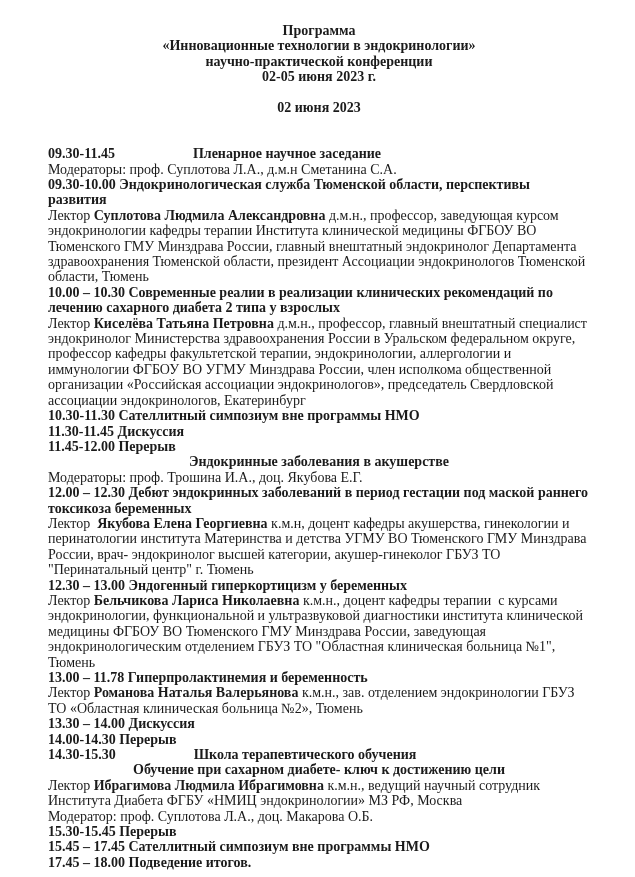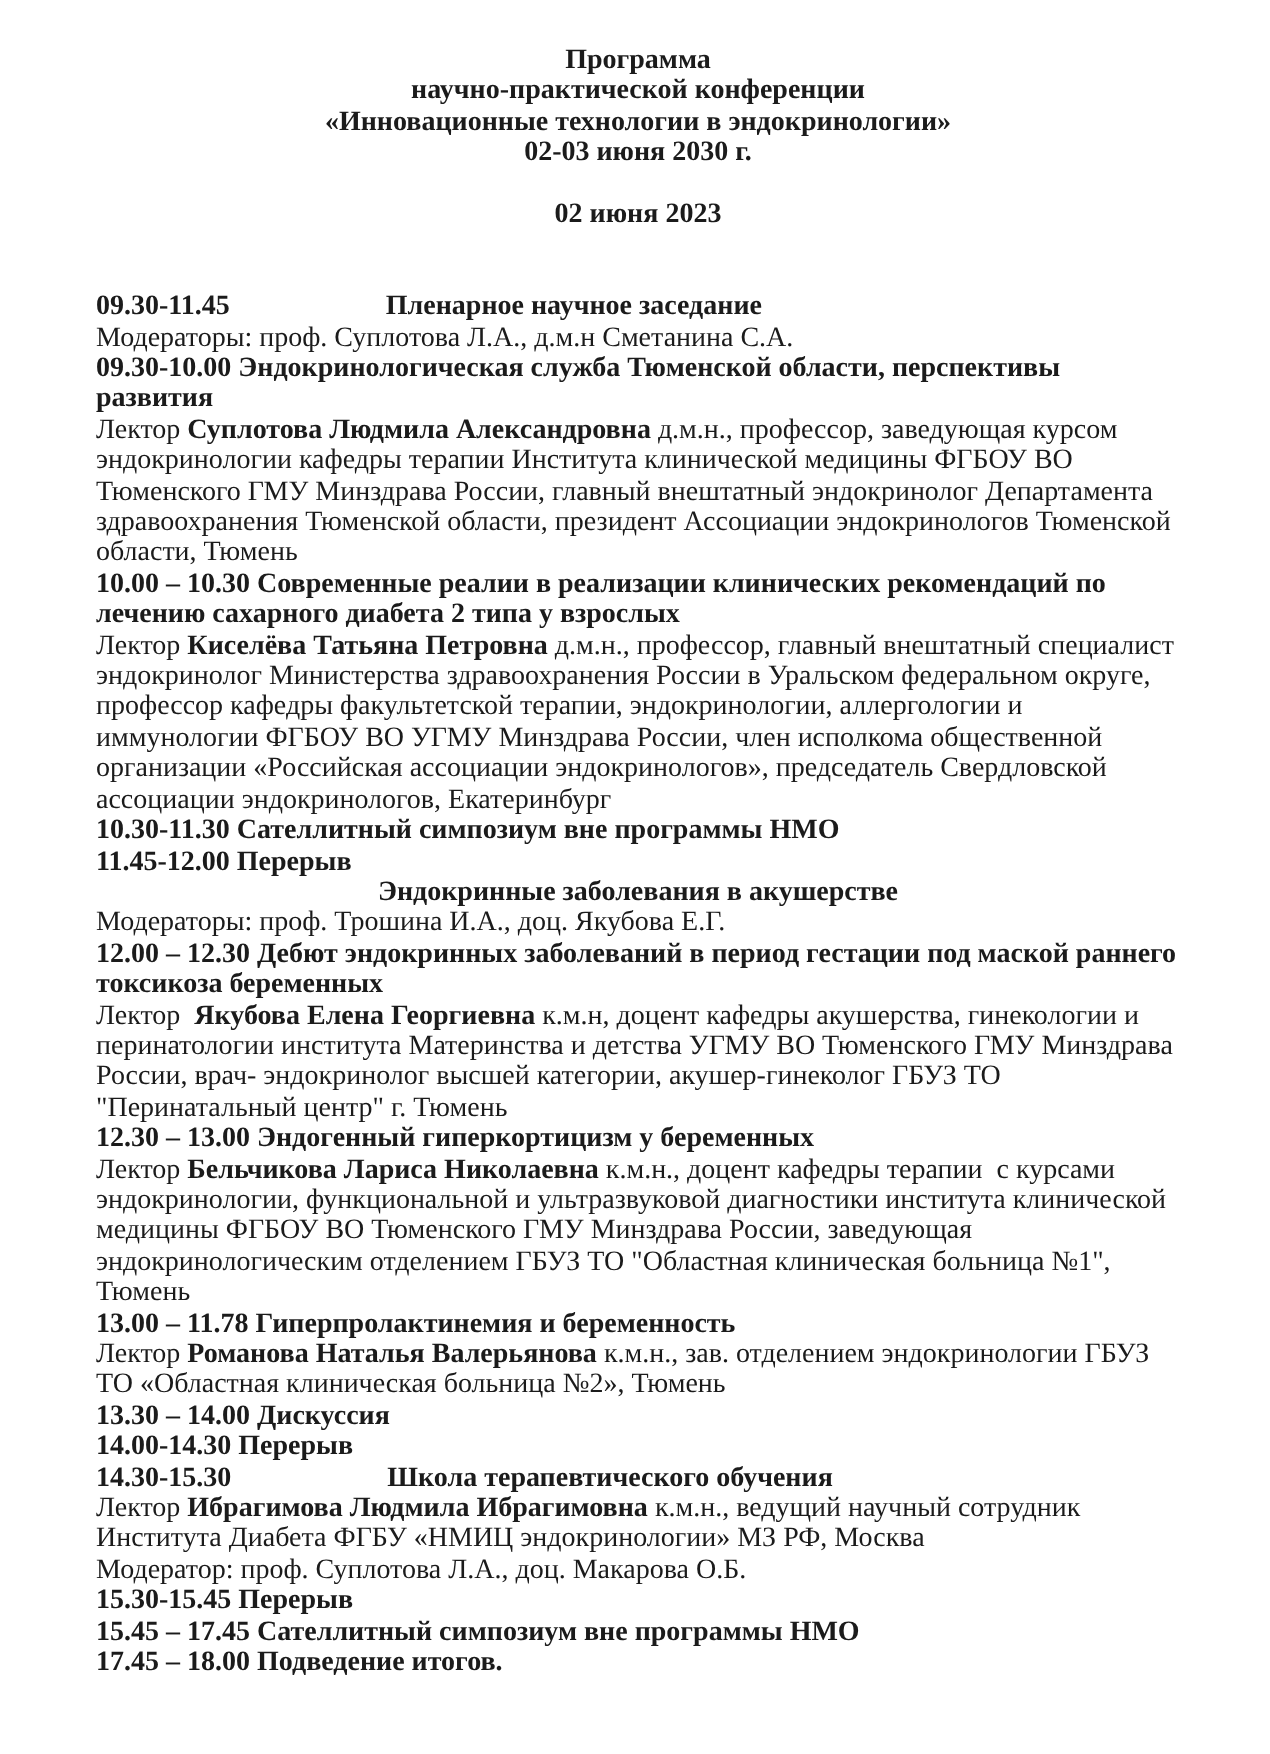--- a/index.html
+++ b/index.html
@@ -39,45 +39,47 @@
     width: 78px;
     height: 1px;
   }
 </style>
 </head>
 <body>
 
 <div class="page">
   <div class="doc">
       <div class="line center"><span class="b">Программа</span></div>
+      <div class="line center"><span class="b">«Инновационные технологии в эндокринологии»</span></div>
       <div class="line center"><span class="b">научно-практической конференции</span></div>
-      <div class="line center"><span class="b">«Инновационные технологии в эндокринологии»</span></div>
-      <div class="line center"><span class="b">02-03 июня 2030 г.</span></div>
+      <div class="line center"><span class="b">02-05 июня 2023 г.</span></div>
       <div class="line"></div>
       <div class="line center"><span class="b">02 июня 2023</span></div>
       <div class="line"></div>
       <div class="line"></div>
       <div class="line"><span class="b">09.30-11.45</span><span class="tabgap"></span><span class="b">Пленарное научное заседание</span></div>
       <div class="line"><span>Модераторы: проф. Суплотова Л.А., д.м.н Сметанина С.А.</span></div>
       <div class="line"><span class="b">09.30-10.00 Эндокринологическая служба Тюменской области, перспективы развития</span></div>
       <div class="line"><span>Лектор </span><span class="b">Суплотова Людмила Александровна</span><span> д.м.н., профессор, заведующая курсом эндокринологии кафедры терапии Института клинической медицины ФГБОУ ВО Тюменского ГМУ Минздрава России, главный внештатный эндокринолог Департамента здравоохранения Тюменской области, президент Ассоциации эндокринологов Тюменской области, Тюмень</span></div>
       <div class="line"><span class="b">10.00 – 10.30 Современные реалии в реализации клинических рекомендаций по лечению сахарного диабета 2 типа у взрослых</span></div>
       <div class="line"><span>Лектор </span><span class="b">Киселёва Татьяна Петровна</span><span> д.м.н., профессор, главный внештатный специалист эндокринолог Министерства здравоохранения России в Уральском федеральном округе, профессор кафедры факультетской терапии, эндокринологии, аллергологии и иммунологии ФГБОУ ВО УГМУ Минздрава России, член исполкома общественной организации «Российская ассоциации эндокринологов», председатель Свердловской ассоциации эндокринологов, Екатеринбург</span></div>
       <div class="line"><span class="b">10.30-11.30 Сателлитный симпозиум вне программы НМО</span></div>
+      <div class="line"><span class="b">11.30-11.45 Дискуссия</span></div>
       <div class="line"><span class="b">11.45-12.00 Перерыв</span></div>
       <div class="line center"><span class="b">Эндокринные заболевания в акушерстве</span></div>
       <div class="line"><span>Модераторы: проф. Трошина И.А., доц. Якубова Е.Г.</span></div>
       <div class="line"><span class="b">12.00 – 12.30 Дебют эндокринных заболеваний в период гестации под маской раннего токсикоза беременных</span></div>
       <div class="line"><span>Лектор  </span><span class="b">Якубова Елена Георгиевна</span><span> к.м.н, доцент кафедры акушерства, гинекологии и перинатологии института Материнства и детства УГМУ ВО Тюменского ГМУ Минздрава России, врач- эндокринолог высшей категории, акушер-гинеколог ГБУЗ ТО "Перинатальный центр" г. Тюмень</span></div>
       <div class="line"><span class="b">12.30 – 13.00 Эндогенный гиперкортицизм у беременных</span></div>
       <div class="line"><span>Лектор </span><span class="b">Бельчикова Лариса Николаевна</span><span> к.м.н., доцент кафедры терапии  с курсами эндокринологии, функциональной и ультразвуковой диагностики института клинической медицины ФГБОУ ВО Тюменского ГМУ Минздрава России, заведующая эндокринологическим отделением ГБУЗ ТО "Областная клиническая больница №1", Тюмень</span></div>
       <div class="line"><span class="b">13.00 – 11.78 Гиперпролактинемия и беременность</span></div>
       <div class="line"><span>Лектор </span><span class="b">Романова Наталья Валерьянова</span><span> к.м.н., зав. отделением эндокринологии ГБУЗ ТО «Областная клиническая больница №2», Тюмень</span></div>
       <div class="line"><span class="b">13.30 – 14.00 Дискуссия</span></div>
       <div class="line"><span class="b">14.00-14.30 Перерыв</span></div>
       <div class="line"><span class="b">14.30-15.30</span><span class="tabgap"></span><span class="b">Школа терапевтического обучения</span></div>
+      <div class="line center"><span class="b">Обучение при сахарном диабете- ключ к достижению цели</span></div>
       <div class="line"><span>Лектор </span><span class="b">Ибрагимова Людмила Ибрагимовна</span><span> к.м.н., ведущий научный сотрудник Института Диабета ФГБУ «НМИЦ эндокринологии» МЗ РФ, Москва</span></div>
       <div class="line"><span>Модератор: проф. Суплотова Л.А., доц. Макарова О.Б.</span></div>
       <div class="line"><span class="b">15.30-15.45 Перерыв</span></div>
       <div class="line"><span class="b">15.45 – 17.45 Сателлитный симпозиум вне программы НМО</span></div>
       <div class="line"><span class="b">17.45 – 18.00 Подведение итогов.</span></div>
     </div>
 </div>
 
 </body></html>

